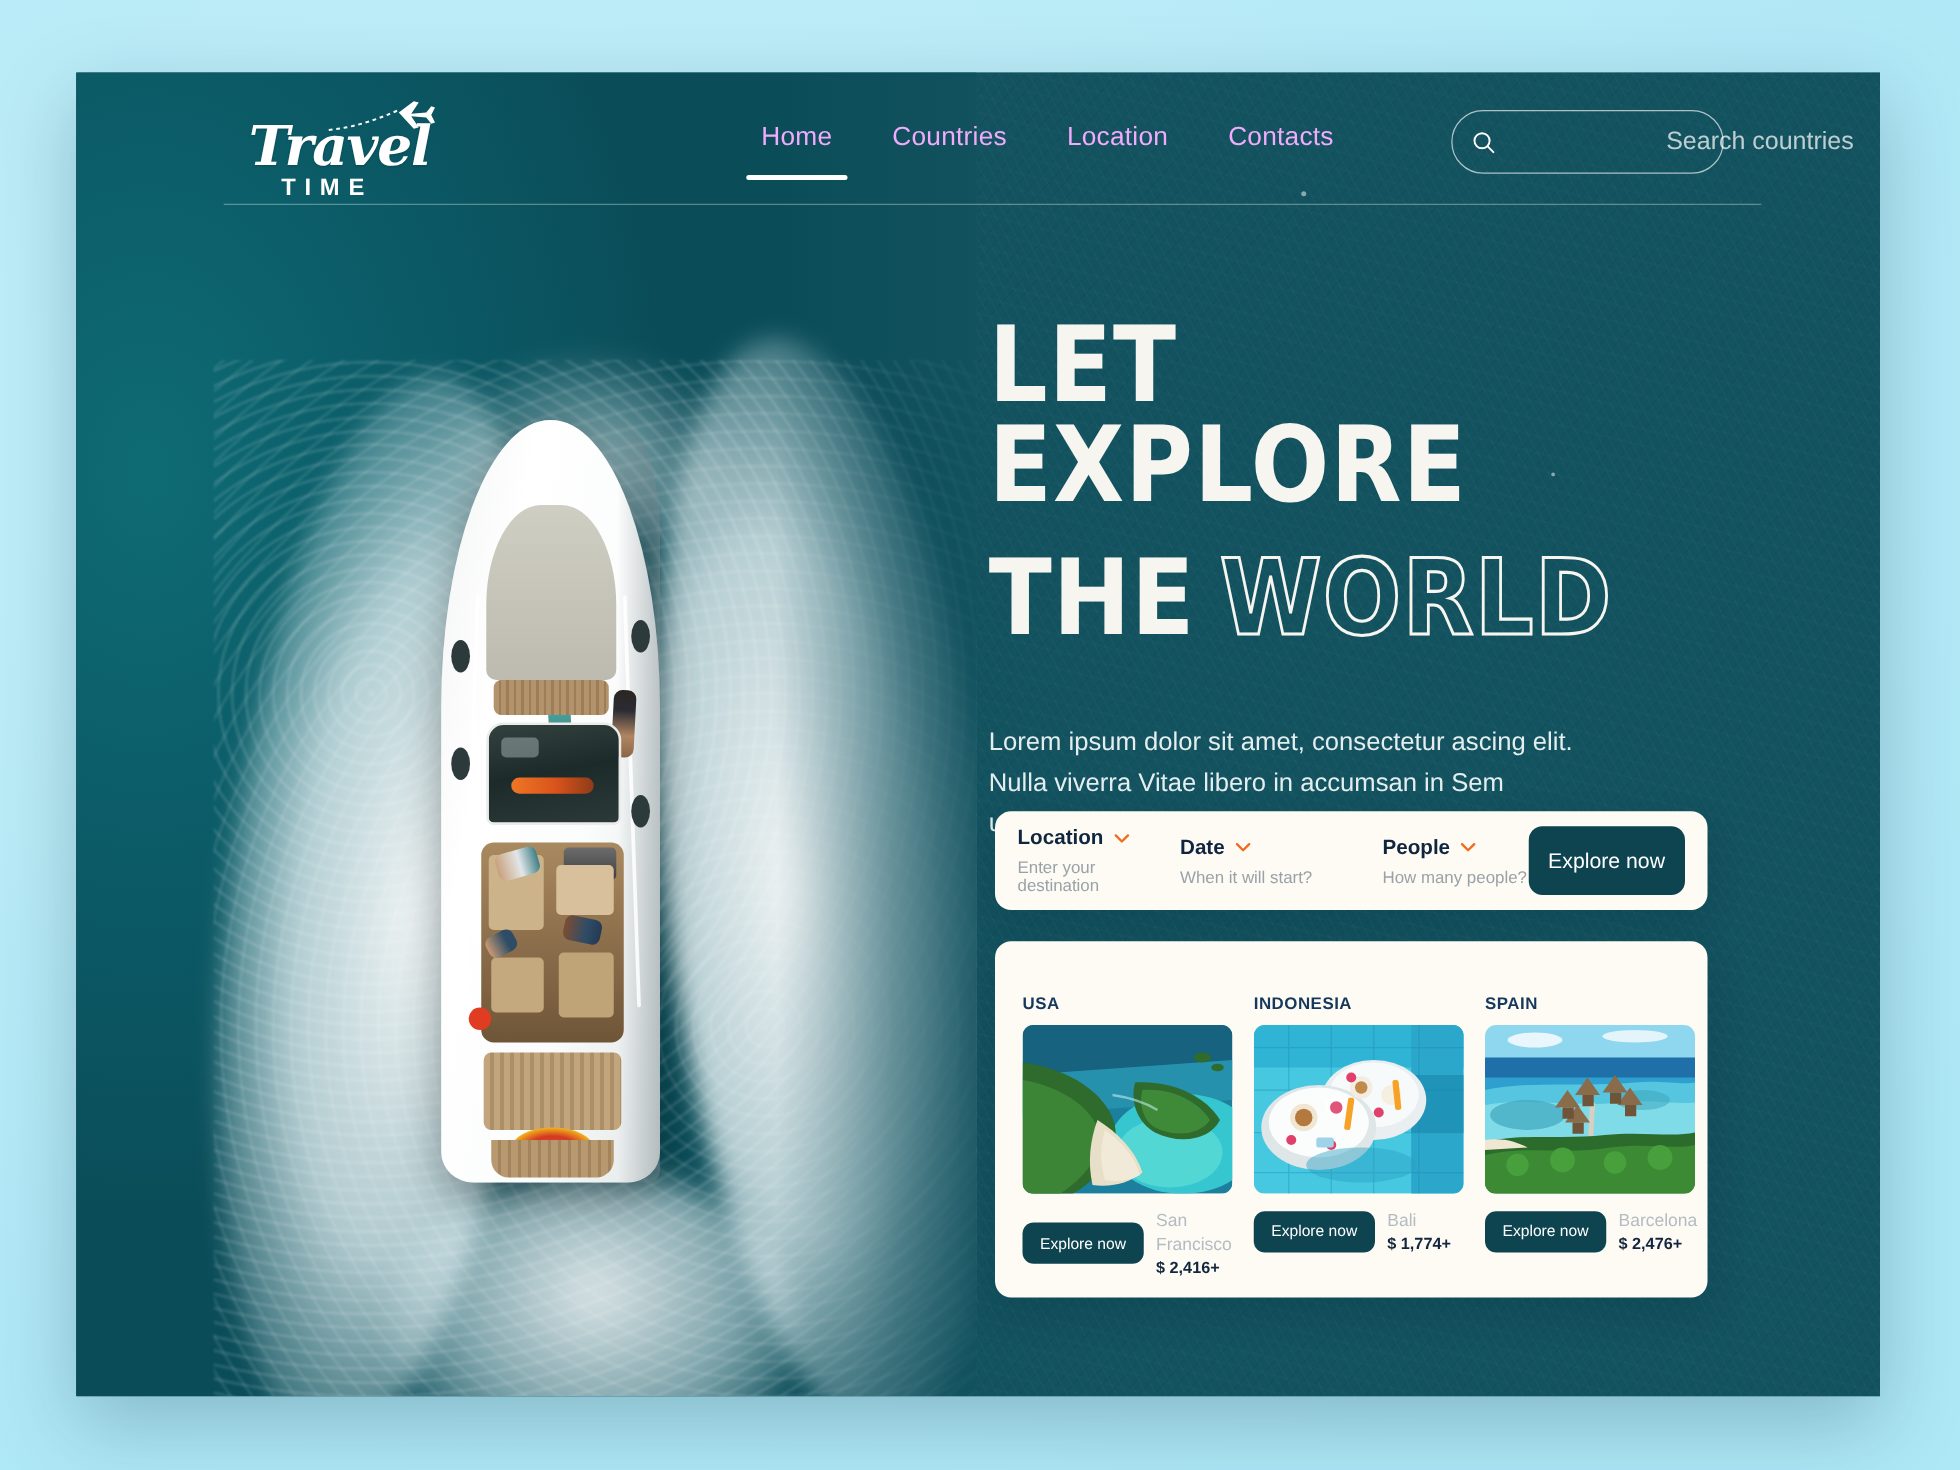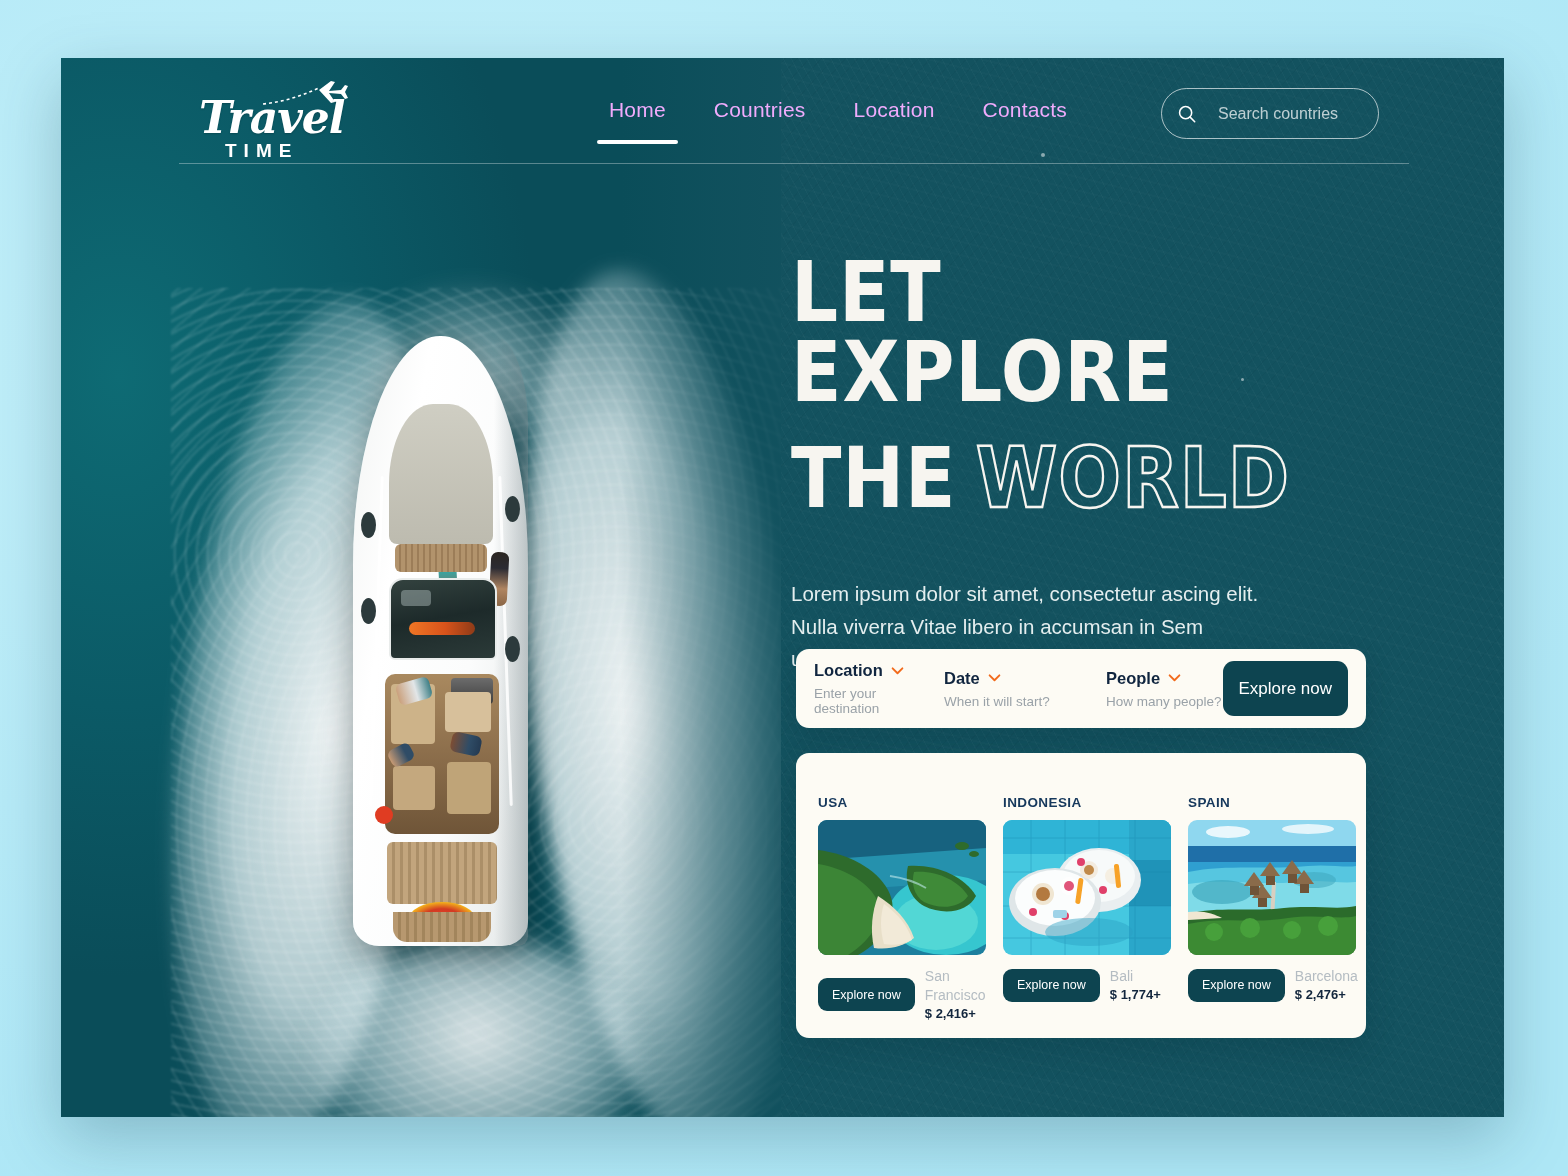--- a/index.html
+++ b/index.html
@@ -328,21 +328,22 @@
   }
   .search-icon { width: 22px; height: 22px; flex: 0 0 auto; }
   .search-sep { width: 1.5px; height: 22px; background: rgba(255,255,255,0.75); }
   .search-input {
     flex: 1;
     background: transparent;
     border: none;
     outline: none;
     color: #ffffff;
     font-family: "Liberation Sans", sans-serif;
-    font-size: 16px;
+    font-size: 20px;
+    text-align: right;
   }
   .search-input::placeholder { color: rgba(255,255,255,0.72); }
 
   
   .hero-copy {
     position: absolute;
     left: 730px; top: 195px;
     width: 620px;
     z-index: 20;
   }

